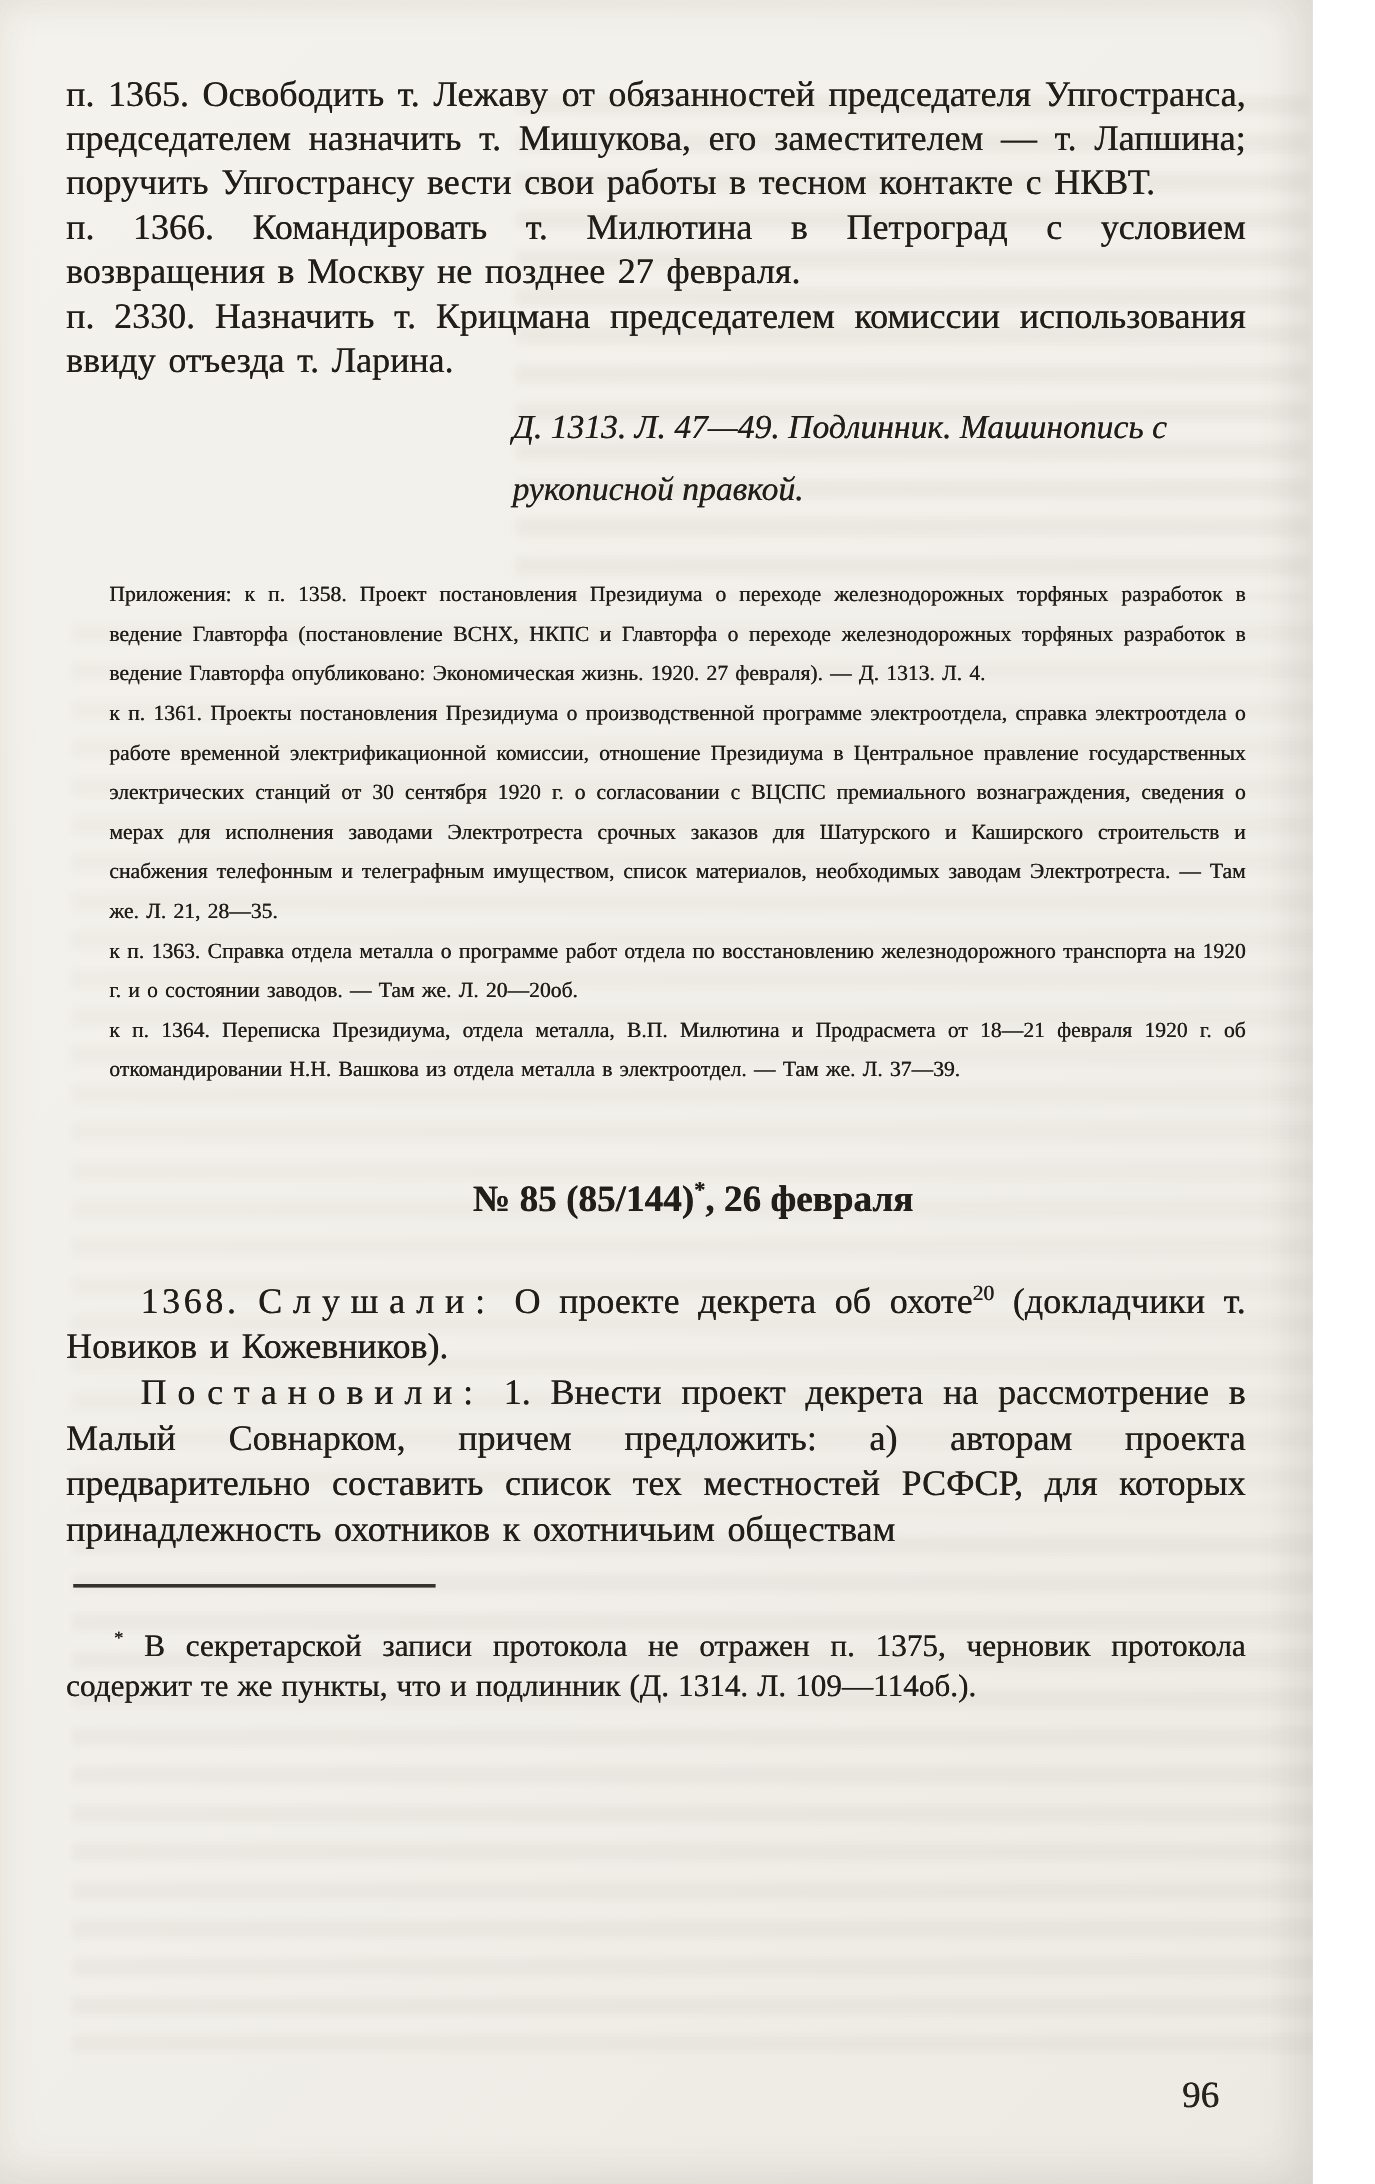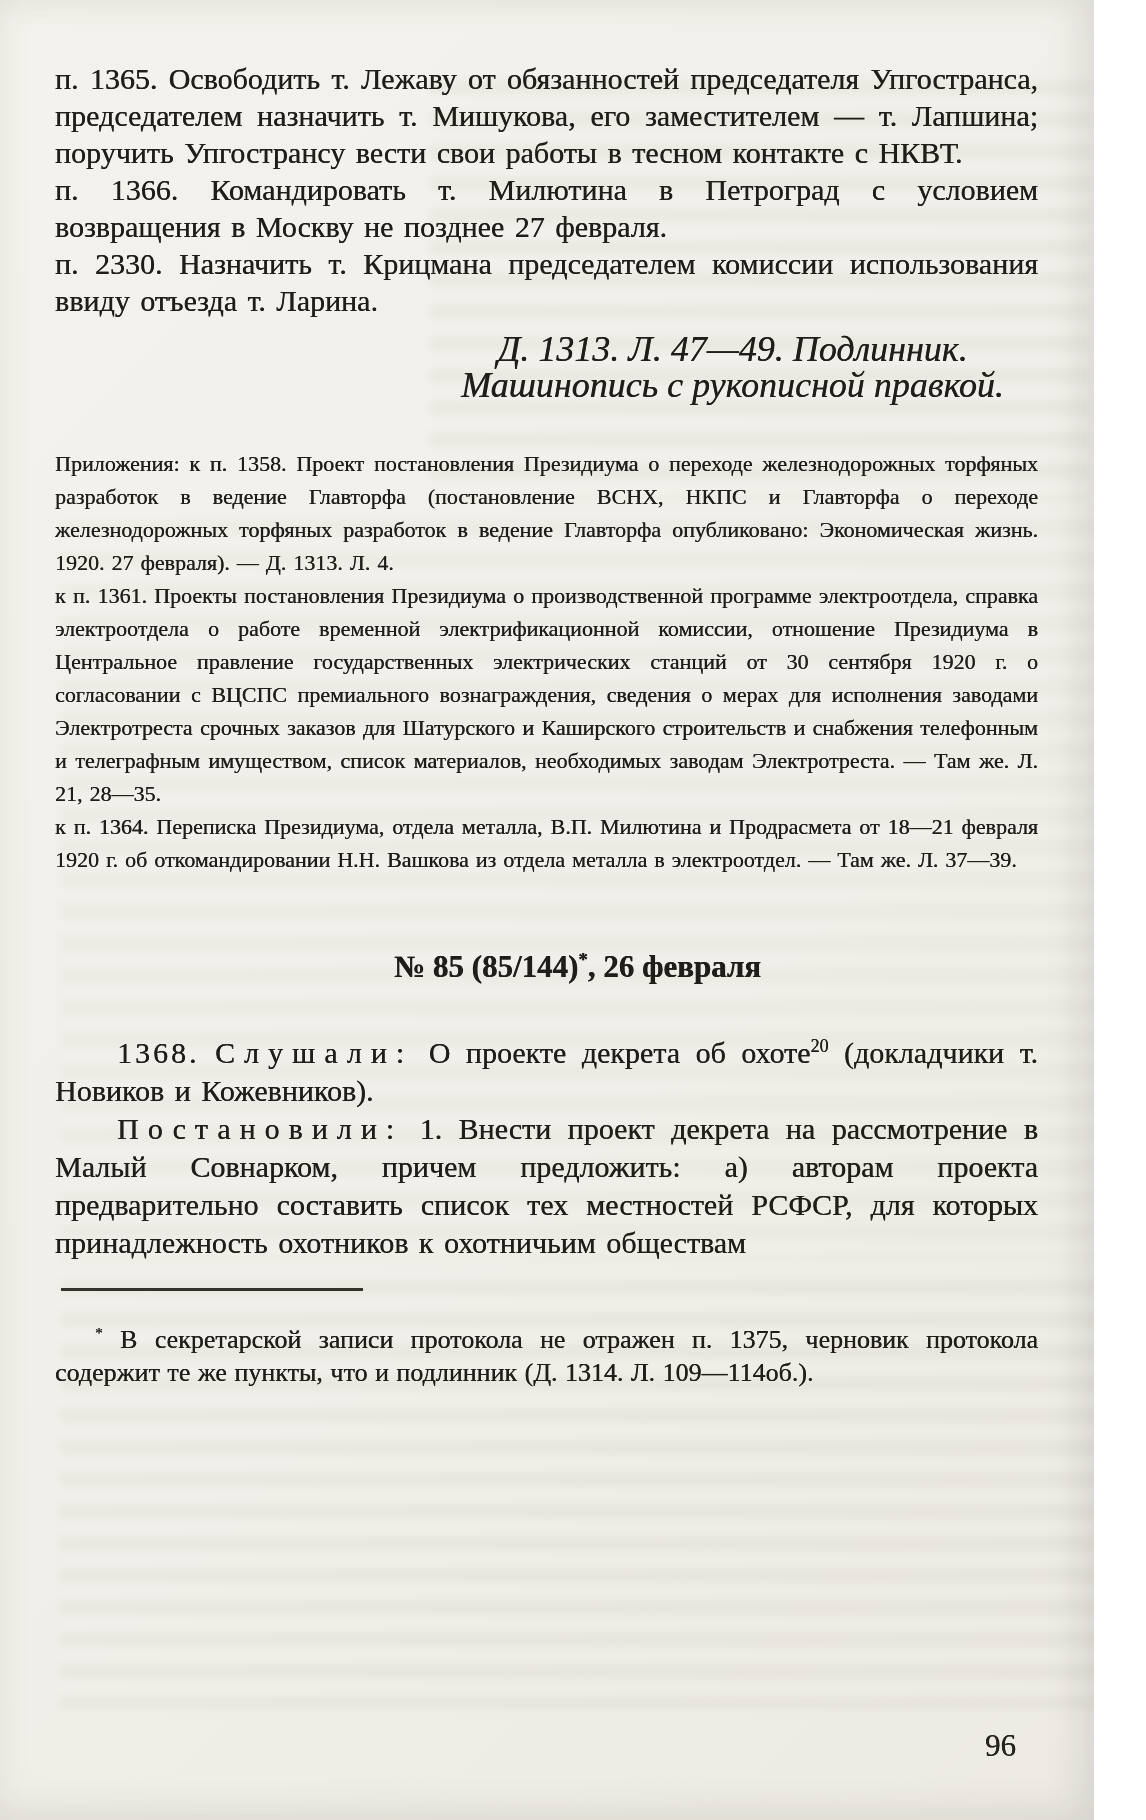--- a/index.html
+++ b/index.html
@@ -32,26 +32,26 @@
     text-shadow: 0.3px 0 0 currentColor; 
   }
   p { margin: 0; }
   .main-par {
     font-size: 30px; line-height: 37px;
     text-align: justify; word-spacing: 3px;
   }
   .attr {
     margin: 12px 0 44px 372px;
     font-style: italic;
-    font-size: 36px; line-height: 36px;
-    text-align: center;
+    font-size: 28px; line-height: 52px;
+    text-align: left;
   }
   .app-par {
-    font-size: 22px; line-height: 33px;
-    text-align: justify; word-spacing: 1.5px;
+    font-size: 18px; line-height: 33px;
+    text-align: justify; word-spacing: 1.5px; margin-left: 36px;
   }
   .session-h {
     margin: 72px 0 0 62px;
     font-size: 31px; line-height: 38px;
     font-weight: bold;
     text-align: center;
   }
   .entry-par {
     font-size: 30px; line-height: 38px;
     text-align: justify; word-spacing: 3px;
@@ -89,20 +89,21 @@
   <div class="content">
 
     <p class="main-par">п. 1365. Освободить т. Лежаву от обязанностей председателя Упгостранса, председателем назначить т. Мишукова, его заместителем — т. Лапшина; поручить Упгострансу вести свои работы в тесном контакте с НКВТ.</p>
     <p class="main-par">п. 1366. Командировать т. Милютина в Петроград с условием возвращения в Москву не позднее 27 февраля.</p>
     <p class="main-par">п. 2330. Назначить т. Крицмана председателем комиссии использования ввиду отъезда т. Ларина.</p>
 
     <p class="attr">Д. 1313. Л. 47—49. Подлинник. Машинопись с рукописной правкой.</p>
 
     <p class="app-par">Приложения: к п. 1358. Проект постановления Президиума о переходе железнодорожных торфяных разработок в ведение Главторфа (постановление ВСНХ, НКПС и Главторфа о переходе железнодорожных торфяных разработок в ведение Главторфа опубликовано: Экономическая жизнь. 1920. 27 февраля). — Д. 1313. Л. 4.</p>
     <p class="app-par">к п. 1361. Проекты постановления Президиума о производственной программе электроотдела, справка электроотдела о работе временной электрификационной комиссии, отношение Президиума в Центральное правление государственных электрических станций от 30 сентября 1920 г. о согласовании с ВЦСПС премиального вознаграждения, сведения о мерах для исполнения заводами Электротреста срочных заказов для Шатурского и Каширского строительств и снабжения телефонным и телеграфным имуществом, список материалов, необходимых заводам Электротреста. — Там же. Л. 21, 28—35.</p>
+    <p class="app-par">к п. 1363. Справка отдела металла о программе работ отдела по восстановлению железнодорожного транспорта на 1920 г. и о состоянии заводов. — Там же. Л. 20—20об.</p>
     <p class="app-par">к п. 1364. Переписка Президиума, отдела металла, В.П. Милютина и Продрасмета от 18—21 февраля 1920 г. об откомандировании Н.Н. Вашкова из отдела металла в электроотдел. — Там же. Л. 37—39.</p>
 
     <h2 class="session-h"><span>№ 85 (85/144)</span><sup>*</sup><span>, 26 февраля</span></h2>
 
     <p class="entry-par entry-first">
       <span class="num-sp">1368.</span>
       <span class="spaced">Слушали:</span>
       <span>О проекте декрета об охоте</span><sup>20</sup><span> (докладчики т. Новиков и Кожевников).</span>
     </p>
 

